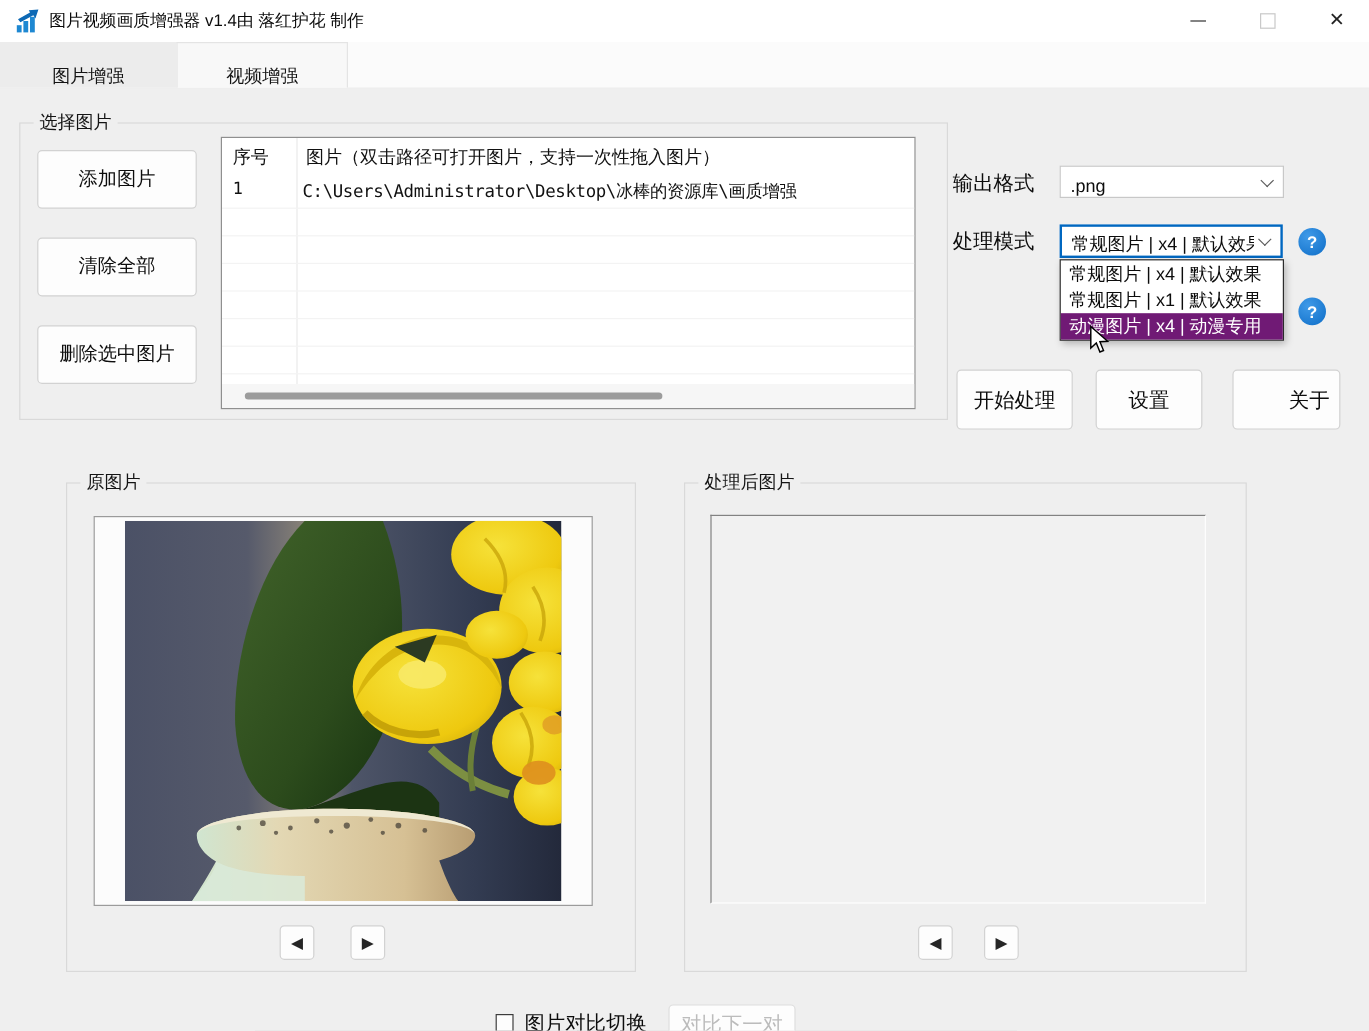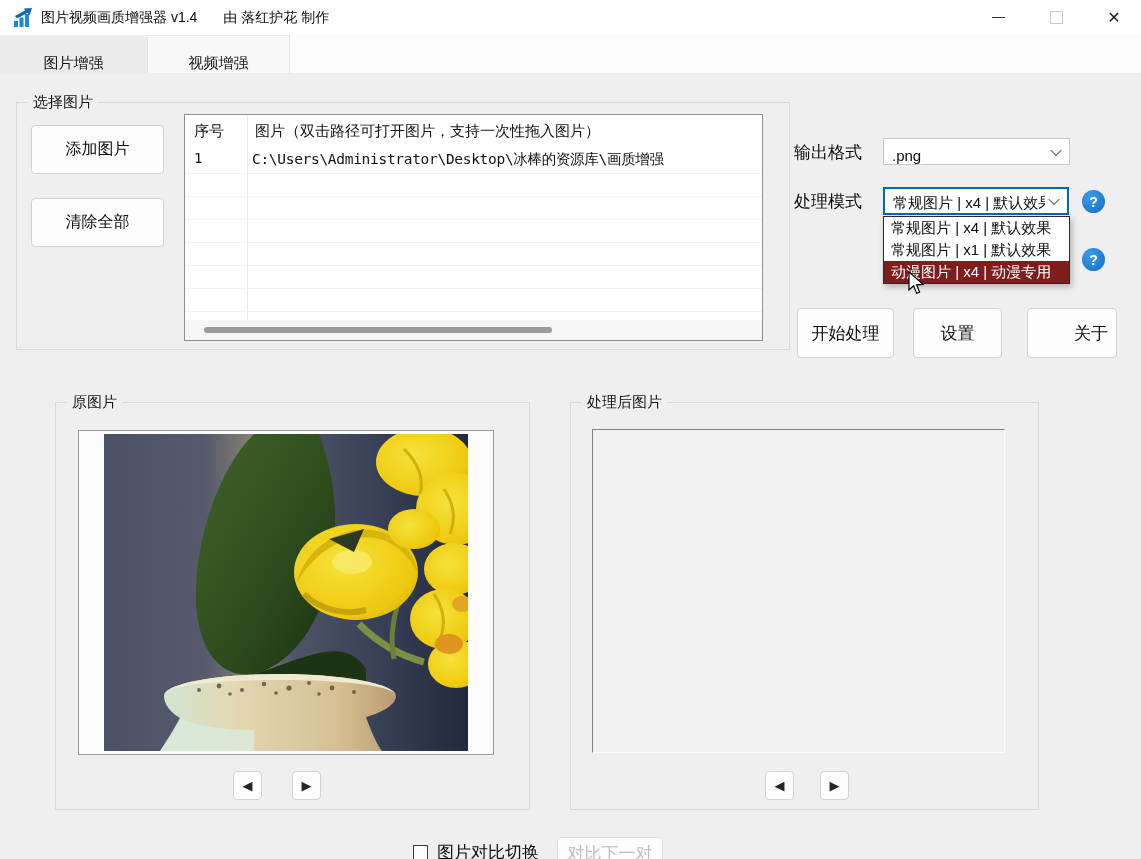--- a/index.html
+++ b/index.html
@@ -4,21 +4,21 @@
 <style>
   html,body{margin:0;padding:0;}
   body{font-family:"Liberation Sans","DejaVu Sans",sans-serif;background:#dcdcdc;}
   #app{position:relative;width:1141px;height:859px;background:#efefef;overflow:hidden;
        font-family:"Liberation Sans","DejaVu Sans",sans-serif;color:#111;}
 
   
   .titlebar{position:absolute;left:0;top:0;width:1141px;height:35px;background:#ffffff;}
   .app-icon{position:absolute;left:13px;top:7px;width:21px;height:21px;}
   .title-text{position:absolute;left:41px;top:9px;font-size:14px;color:#0a0a0a;white-space:nowrap;}
-  .title-author{margin-left:26px;}
+  .title-author{}
   .win-btn{position:absolute;top:0;width:44px;height:35px;display:flex;align-items:center;justify-content:center;color:#222;}
   .wb-min{left:976px;}
   .wb-max{left:1034px;}
   .wb-close{left:1092px;}
   .glyph-min{width:13px;height:0;border-top:1.6px solid #333;}
   .glyph-max{width:11px;height:11px;border:1.3px solid #c9c9c9;}
   .glyph-close{font-size:16px;color:#222;line-height:1;}
 
   
   .tabbar{position:absolute;left:0;top:35px;width:1141px;height:38px;background:#fbfbfb;border-bottom:1px solid #ececec;}
@@ -54,21 +54,21 @@
   .field-label{position:absolute;font-size:17px;color:#0c0c0c;white-space:nowrap;}
   .combo{position:absolute;box-sizing:border-box;background:#ffffff;border:1px solid #c8c8c8;
          display:flex;align-items:flex-end;font-size:15px;color:#0c0c0c;overflow:hidden;}
   .combo-text{padding-left:8px;white-space:nowrap;overflow:hidden;}
   .chev{position:absolute;right:9px;top:50%;width:7px;height:7px;border-right:1.5px solid #5c5c5c;
         border-bottom:1.5px solid #5c5c5c;transform:translateY(-70%) rotate(45deg);}
   .combo-focus{border:2px solid #0067c0;}
   .dropdown{position:absolute;left:883px;top:216px;width:187px;box-sizing:border-box;background:#ffffff;
             border:1px solid #2b2b2b;box-shadow:2px 3px 6px rgba(0,0,0,.25);z-index:5;}
   .dd-item{height:22px;display:flex;align-items:center;padding-left:7px;font-size:15px;color:#0c0c0c;white-space:nowrap;overflow:hidden;}
-  .dd-selected{background:#7f1d1d;color:#ffffff;}
+  .dd-selected{background:#701a75;color:#ffffff;}
 
   .help{position:absolute;width:23px;height:23px;border-radius:50%;
         background:radial-gradient(circle at 35% 30%, #3f9ae8, #0e6dc7);
         display:flex;align-items:center;justify-content:center;color:#fff;font-size:14px;font-weight:bold;}
 
   .btn-act{height:50px;font-size:17px;}
 
   
   .img-frame{position:absolute;box-sizing:border-box;background:#fcfcfc;border:1px solid #9b9b9b;}
   .empty-frame{position:absolute;box-sizing:border-box;background:#f1f1f1;
@@ -121,20 +121,23 @@
   </div>
 
   <div class="groupbox" style="left:16px;top:102px;width:772px;height:246px;text-decoration:underline;">
     <span class="group-label">选择图片</span>
 
     <div class="btn btn-side" style="top:22px;">
         <span>添加图片</span>
       </div>
     <div class="btn btn-side" style="top:95px;">
         <span>清除全部</span>
+      </div>
+    <div class="btn btn-side" style="top:168px;">
+        <span>删除选中图片</span>
       </div>
 
     <div class="filetable">
       <div class="ft-vline"></div>
       <div class="ft-header">
         <span class="ft-h-index">序号</span>
         <span class="ft-h-path">图片（双击路径可打开图片，支持一次性拖入图片）</span>
       </div>
       <div class="ft-row">
         <span class="ft-c-index">1</span>

